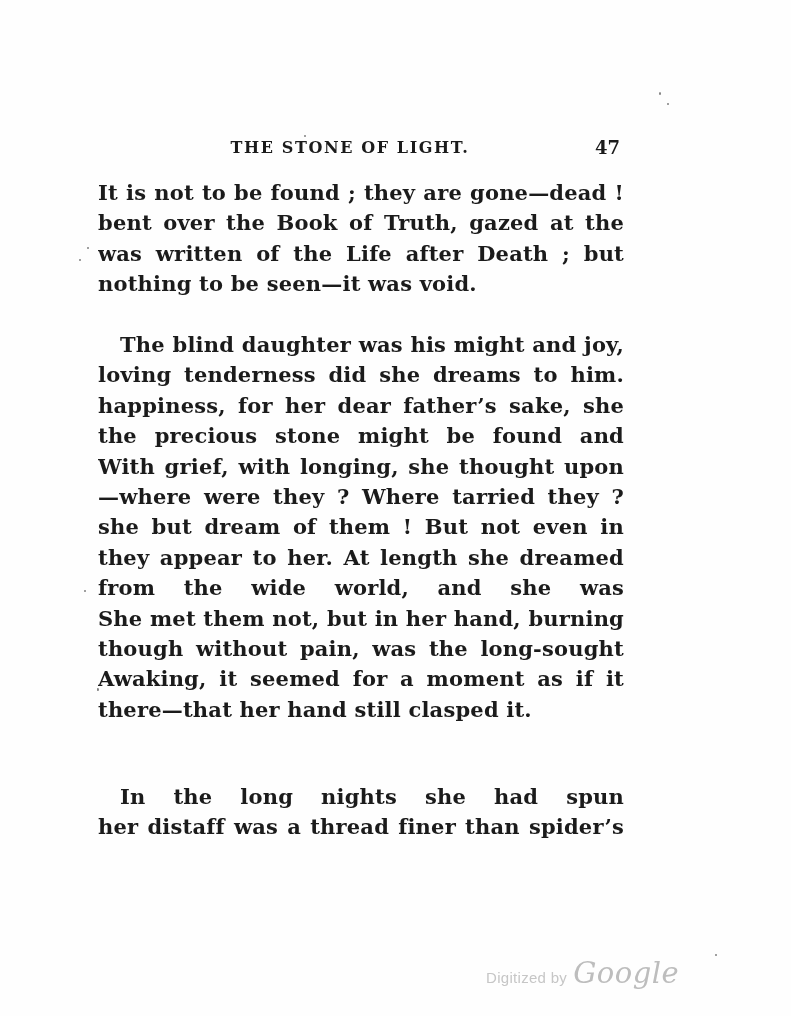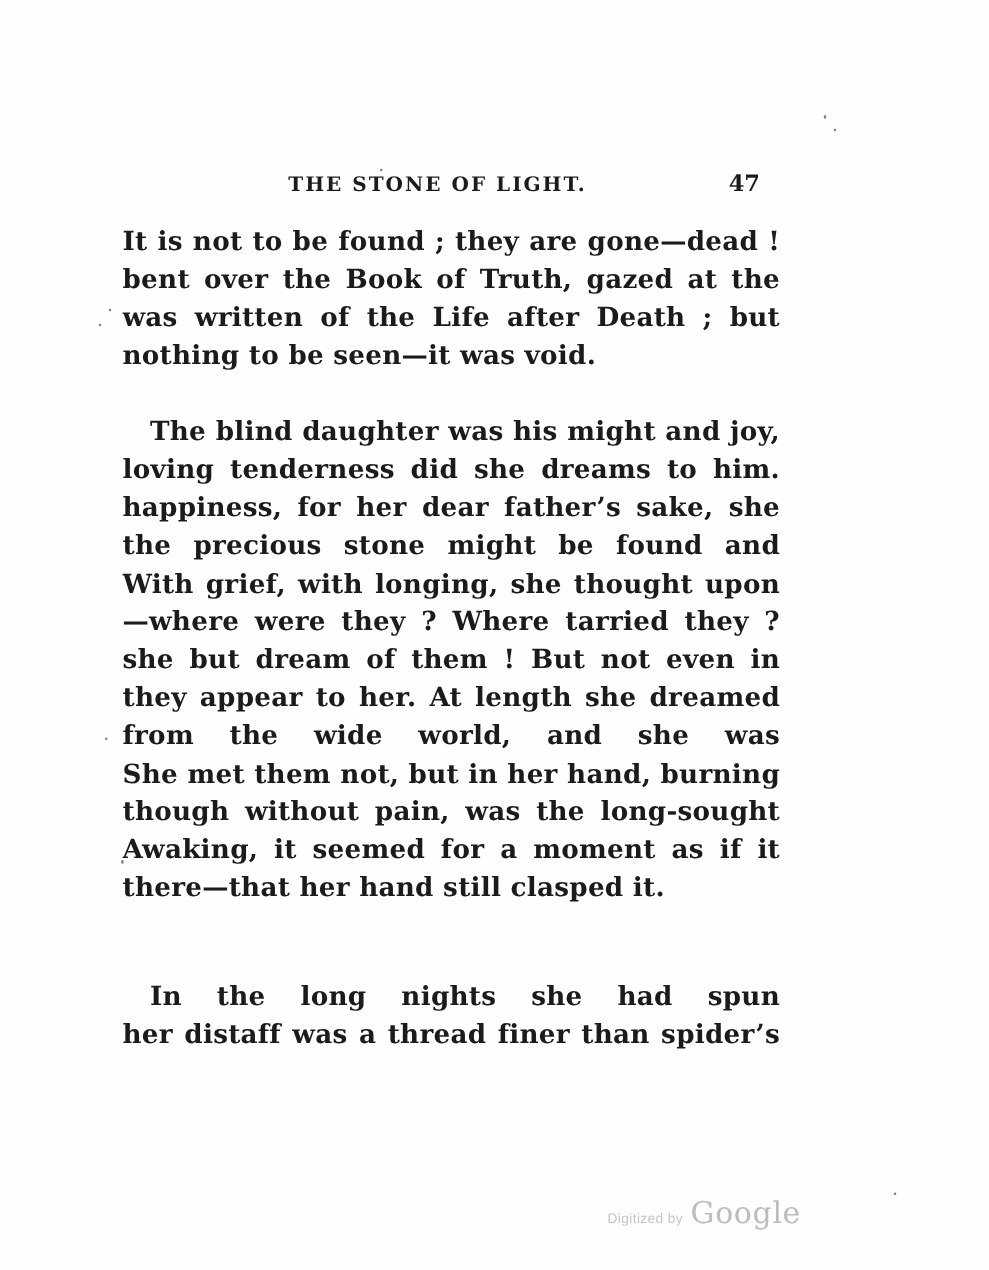--- a/index.html
+++ b/index.html
@@ -29,21 +29,21 @@
     padding-right: 22px;
     font-size: 16px;
     font-weight: bold;
     letter-spacing: 1.6px;
     line-height: 24px;
     white-space: nowrap;
   }
   .page-number {
     position: absolute;
     top: 0;
-    right: 16px;
+    right: 4px;
     font-size: 18px;
     font-weight: bold;
     line-height: 24px;
     text-align: center;
   }
   
   .para {
     position: absolute;
     left: 98px;
     width: 526px;
@@ -73,30 +73,31 @@
     position: absolute;
     top: 956px;
     left: 486px;
     display: flex;
     align-items: baseline;
     gap: 6px;
     user-select: none;
   }
   .watermark .prefix {
     font-family: "Liberation Sans", "DejaVu Sans", sans-serif;
-    font-size: 11px;
+    font-size: 15px;
     color: #c6c6c6;
     letter-spacing: 0.3px;
     text-align: center;
   }
   .watermark .brand {
     font-family: "DejaVu Serif", serif;
-    font-size: 24px;
+    font-size: 29px;
     color: #bdbdbd;
     letter-spacing: 0.5px;
+    font-style: italic;
   }
   
   .speck {
     position: absolute;
     background: #555;
     border-radius: 50%;
     opacity: 0.75;
   }
   .s1 { left: 304px; top: 135px; width: 2px; height: 2px; }
   .s2 { left: 659px; top: 92px;  width: 2px; height: 3px; }

